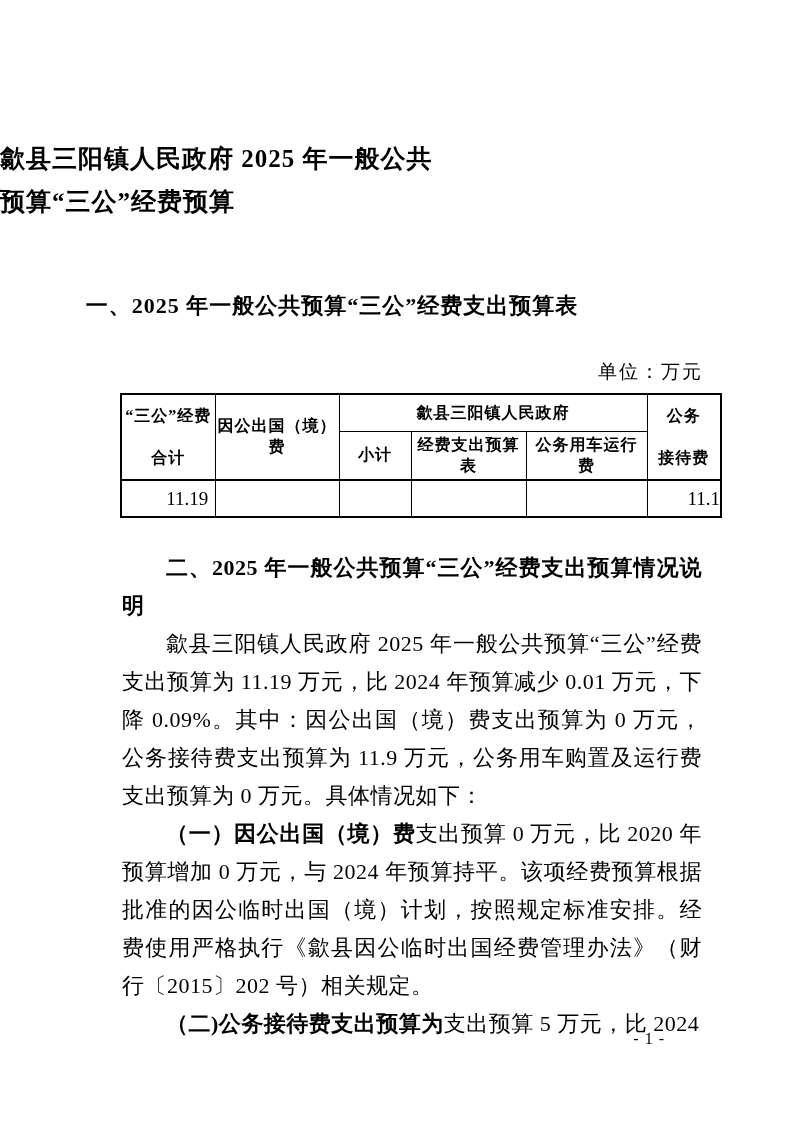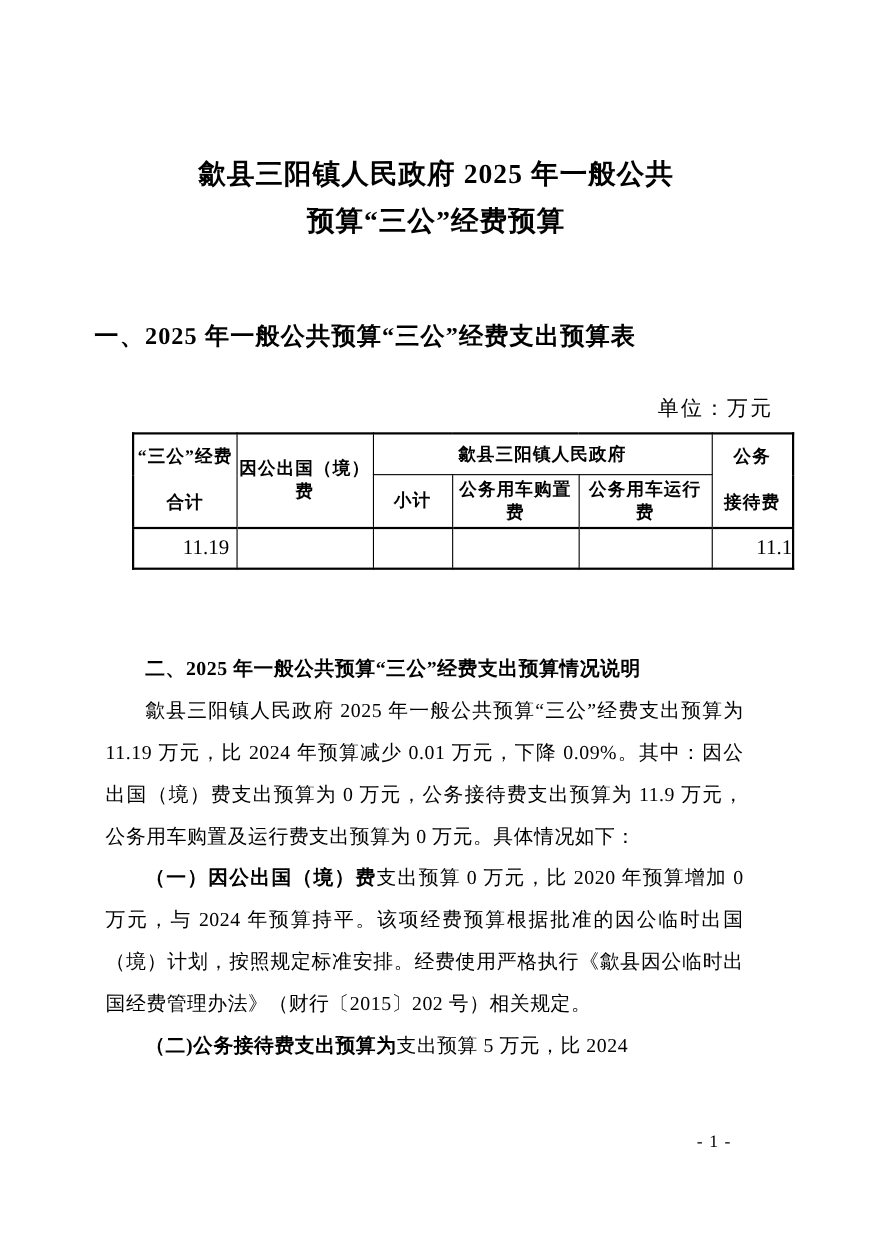--- a/index.html
+++ b/index.html
@@ -13,21 +13,20 @@
     position: relative;
     font-family: "Liberation Serif", "DejaVu Serif", serif;
     color: #000000;
     overflow: hidden;
   }
   .title-block {
     position: absolute;
     top: 137px;
     left: 0;
     width: 793px;
-    text-align: center;
     font-size: 25px;
     font-weight: bold;
     line-height: 43px;
     letter-spacing: 1px;
   }
   .section1-heading {
     position: absolute;
     top: 285px;
     left: 0;
     width: 664px;
@@ -77,27 +76,26 @@
   tr.row-sub td { height: 43px; }
   tr.row-data td {
     height: 35px;
     font-size: 19px;
     border-top: 2px solid #000;
     padding-left: 40px;
   }
   .content {
     position: absolute;
     top: 549px;
-    left: 96px;
+    left: 122px;
     width: 580px;
-    font-size: 18px;
+    font-size: 22px;
     line-height: 38px;
     text-align: justify;
     letter-spacing: 0.5px;
-    margin-top: 40px;
   }
   .content p {
     margin: 0;
     text-indent: 2em;
   }
   .content .sec2 {
     font-weight: bold;
   }
   .bold-lead {
     font-weight: bold;
@@ -143,21 +141,21 @@
       <td class="hdr" colspan="3">歙县三阳镇人民政府</td>
       <td class="hdr" rowspan="2">
         <div class="twoline">
           <div>公务</div>
           <div>接待费</div>
         </div>
       </td>
     </tr>
     <tr class="row-sub">
       <td class="hdr">小计</td>
-      <td class="hdr">公务用车购置费</td>
+      <td class="hdr">经费支出预算表</td>
       <td class="hdr">公务用车运行费</td>
     </tr>
     <tr class="row-data">
       <td>11.19</td>
       <td></td>
       <td></td>
       <td></td>
       <td></td>
       <td>11.19</td>
     </tr>

